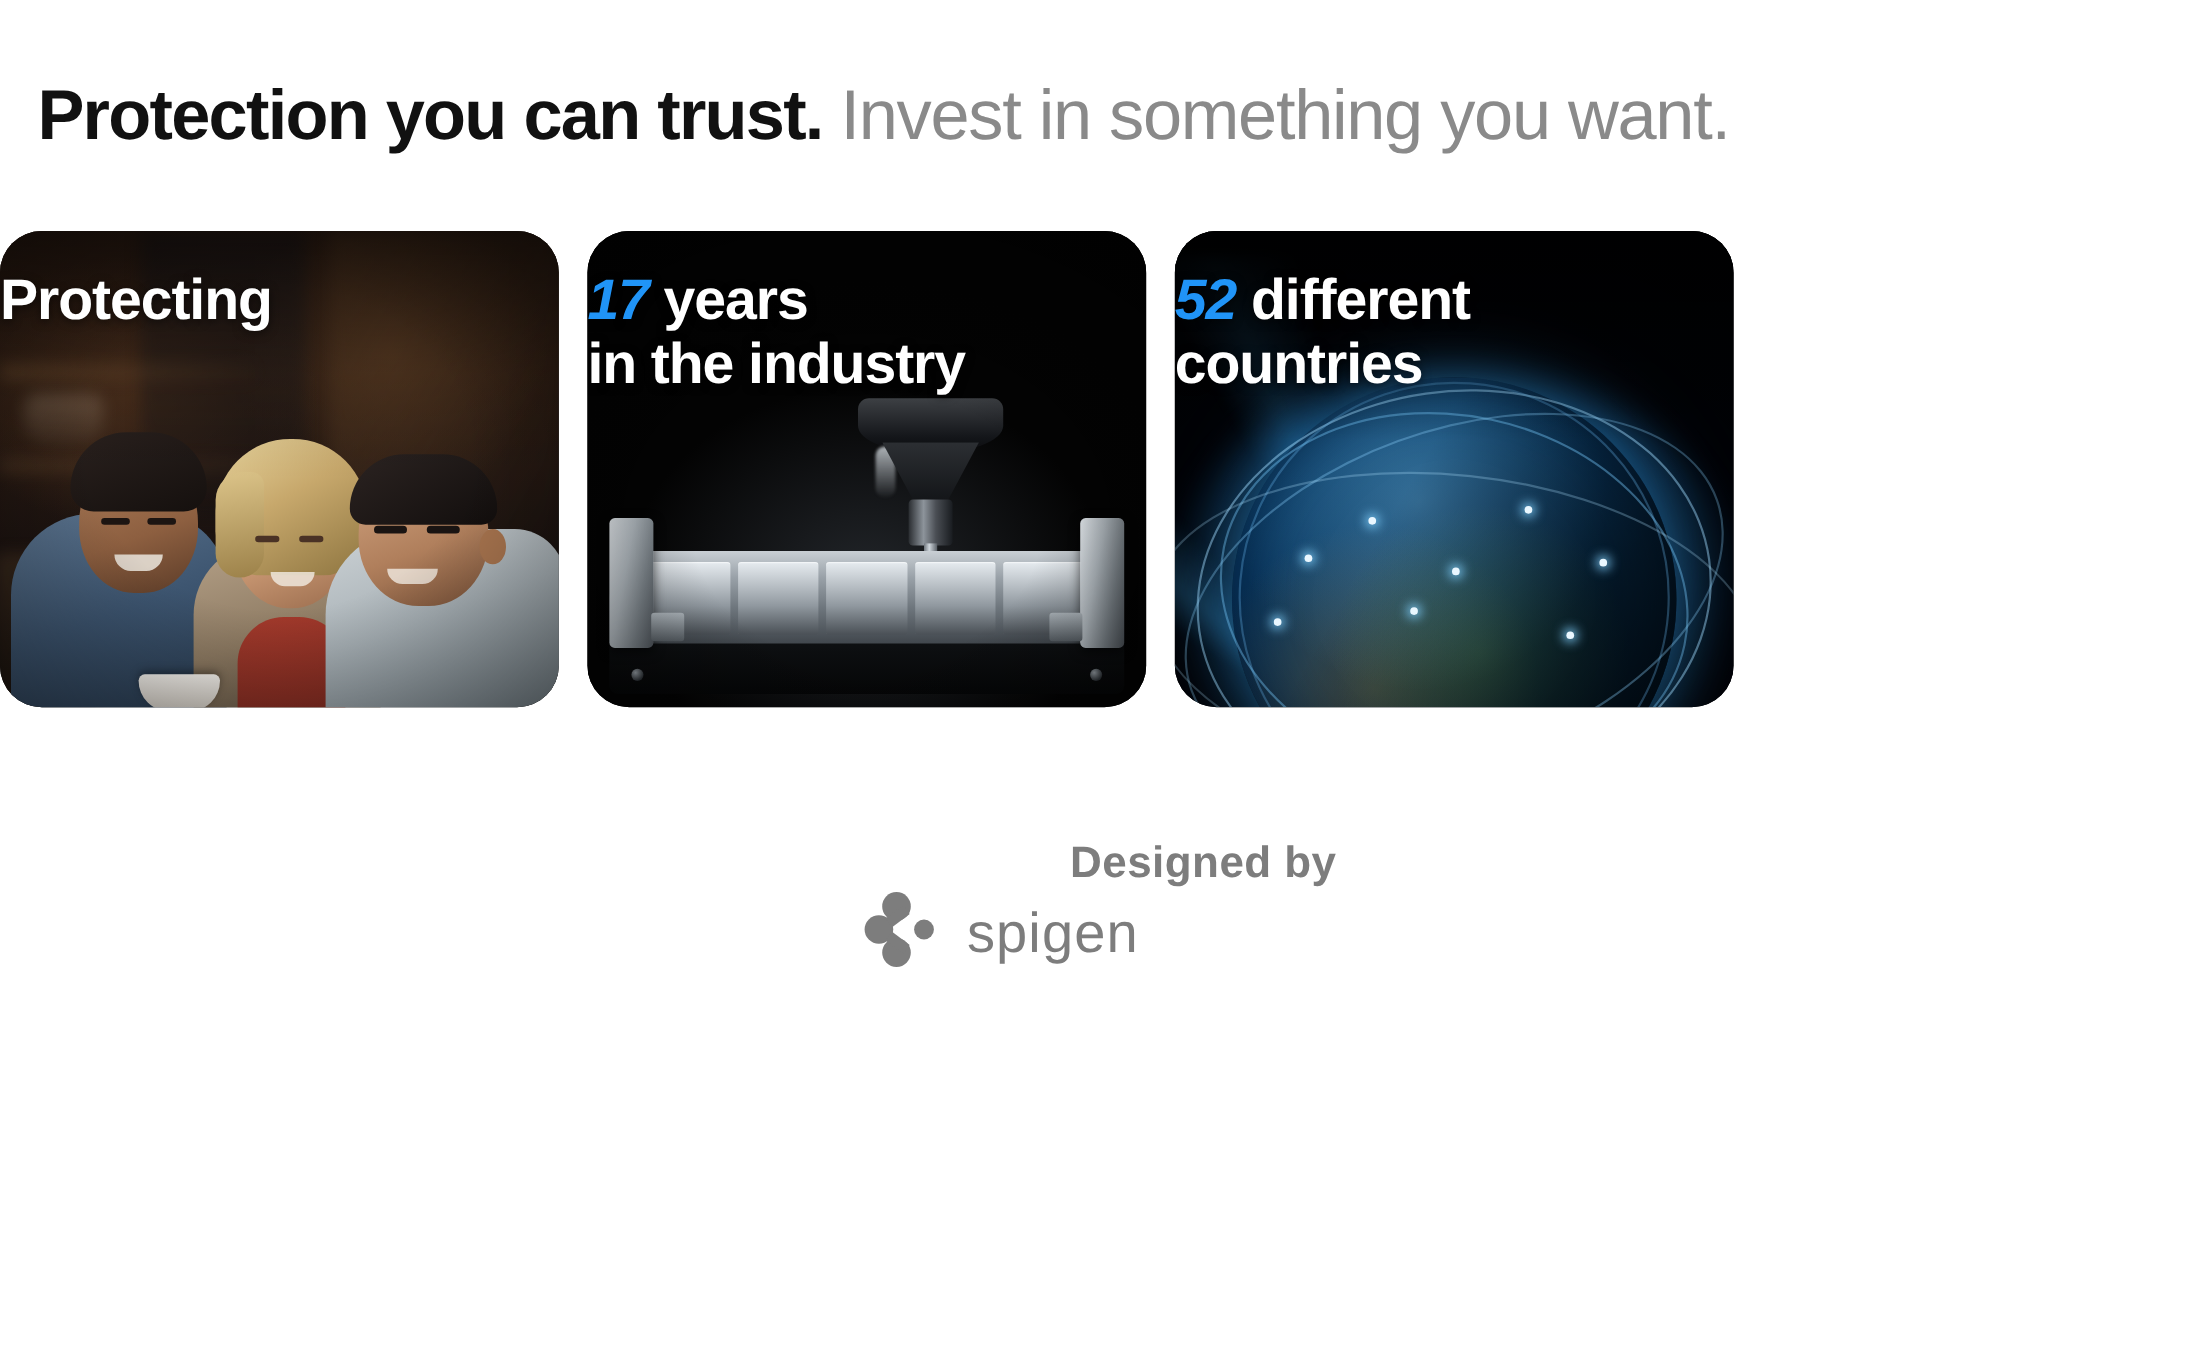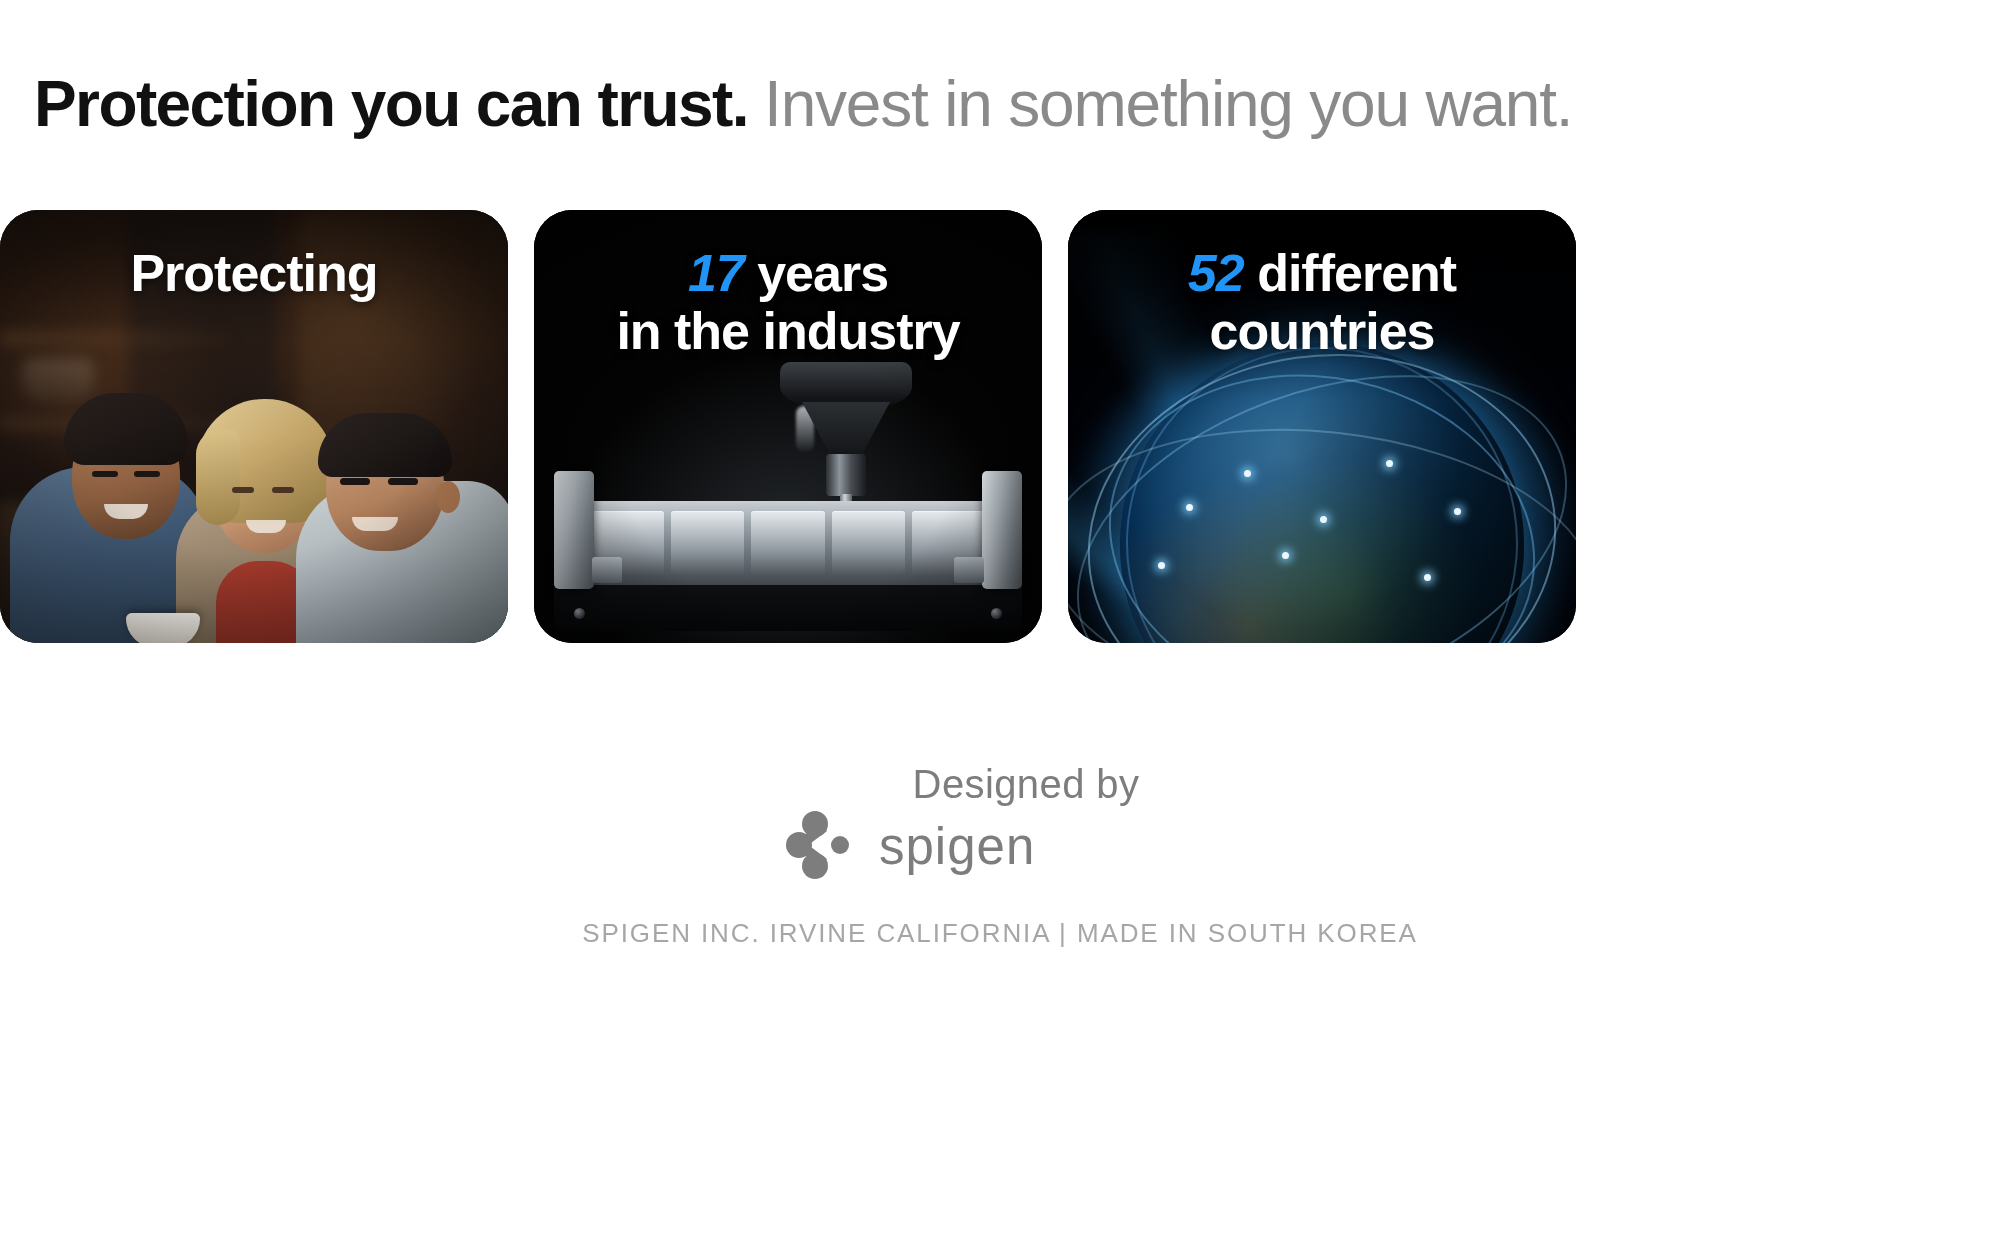--- a/index.html
+++ b/index.html
@@ -58,21 +58,21 @@
     overflow: hidden;
     background: #000000;
     flex: 0 0 auto;
   }
 
   .card-caption {
     position: absolute;
     left: 0;
     right: 0;
     top: 34px;
-    text-align: center;
+    text-align: left;
     font-weight: 700;
     font-size: 52px;
     line-height: 1.12;
     color: #ffffff;
     letter-spacing: -1.0px;
     z-index: 6;
     text-shadow: 0 2px 9px rgba(0,0,0,0.55);
   }
   .accent { color: #2094f7; font-style: italic; }
 
@@ -372,24 +372,24 @@
     position: absolute;
     left: 0; right: 0;
     top: 762px;
     display: flex;
     flex-direction: column;
     align-items: center;
   }
   .logo-row-inner { position: relative; width: 430px; }
   .designed-by {
     font-size: 40px;
-    font-weight: 400;
+    font-weight: 700;
     color: #7d7d7d;
     letter-spacing: 0.4px;
-    text-align: center;
+    text-align: right;
     margin-left: 52px;
     margin-bottom: 2px;
   }
   .logo-mark-row {
     display: flex;
     align-items: center;
     gap: 16px;
   }
   .spigen-mark { flex: 0 0 auto; }
   .spigen-word {
@@ -551,15 +551,14 @@
               <path d="M14 24 L26 24 L26 48 L14 48 Z" opacity="0.0"></path>
               <circle cx="55" cy="36" r="9"></circle>
             </g>
           </svg>
         </span>
         <span class="spigen-word">spigen</span>
       </div>
     </div>
   </div>
 
-  <div class="footer">SPIGEN INC. IRVINE CALIFORNIA | MADE IN SOUTH KOREA</div>
 
 </div>
 
 </body></html>

